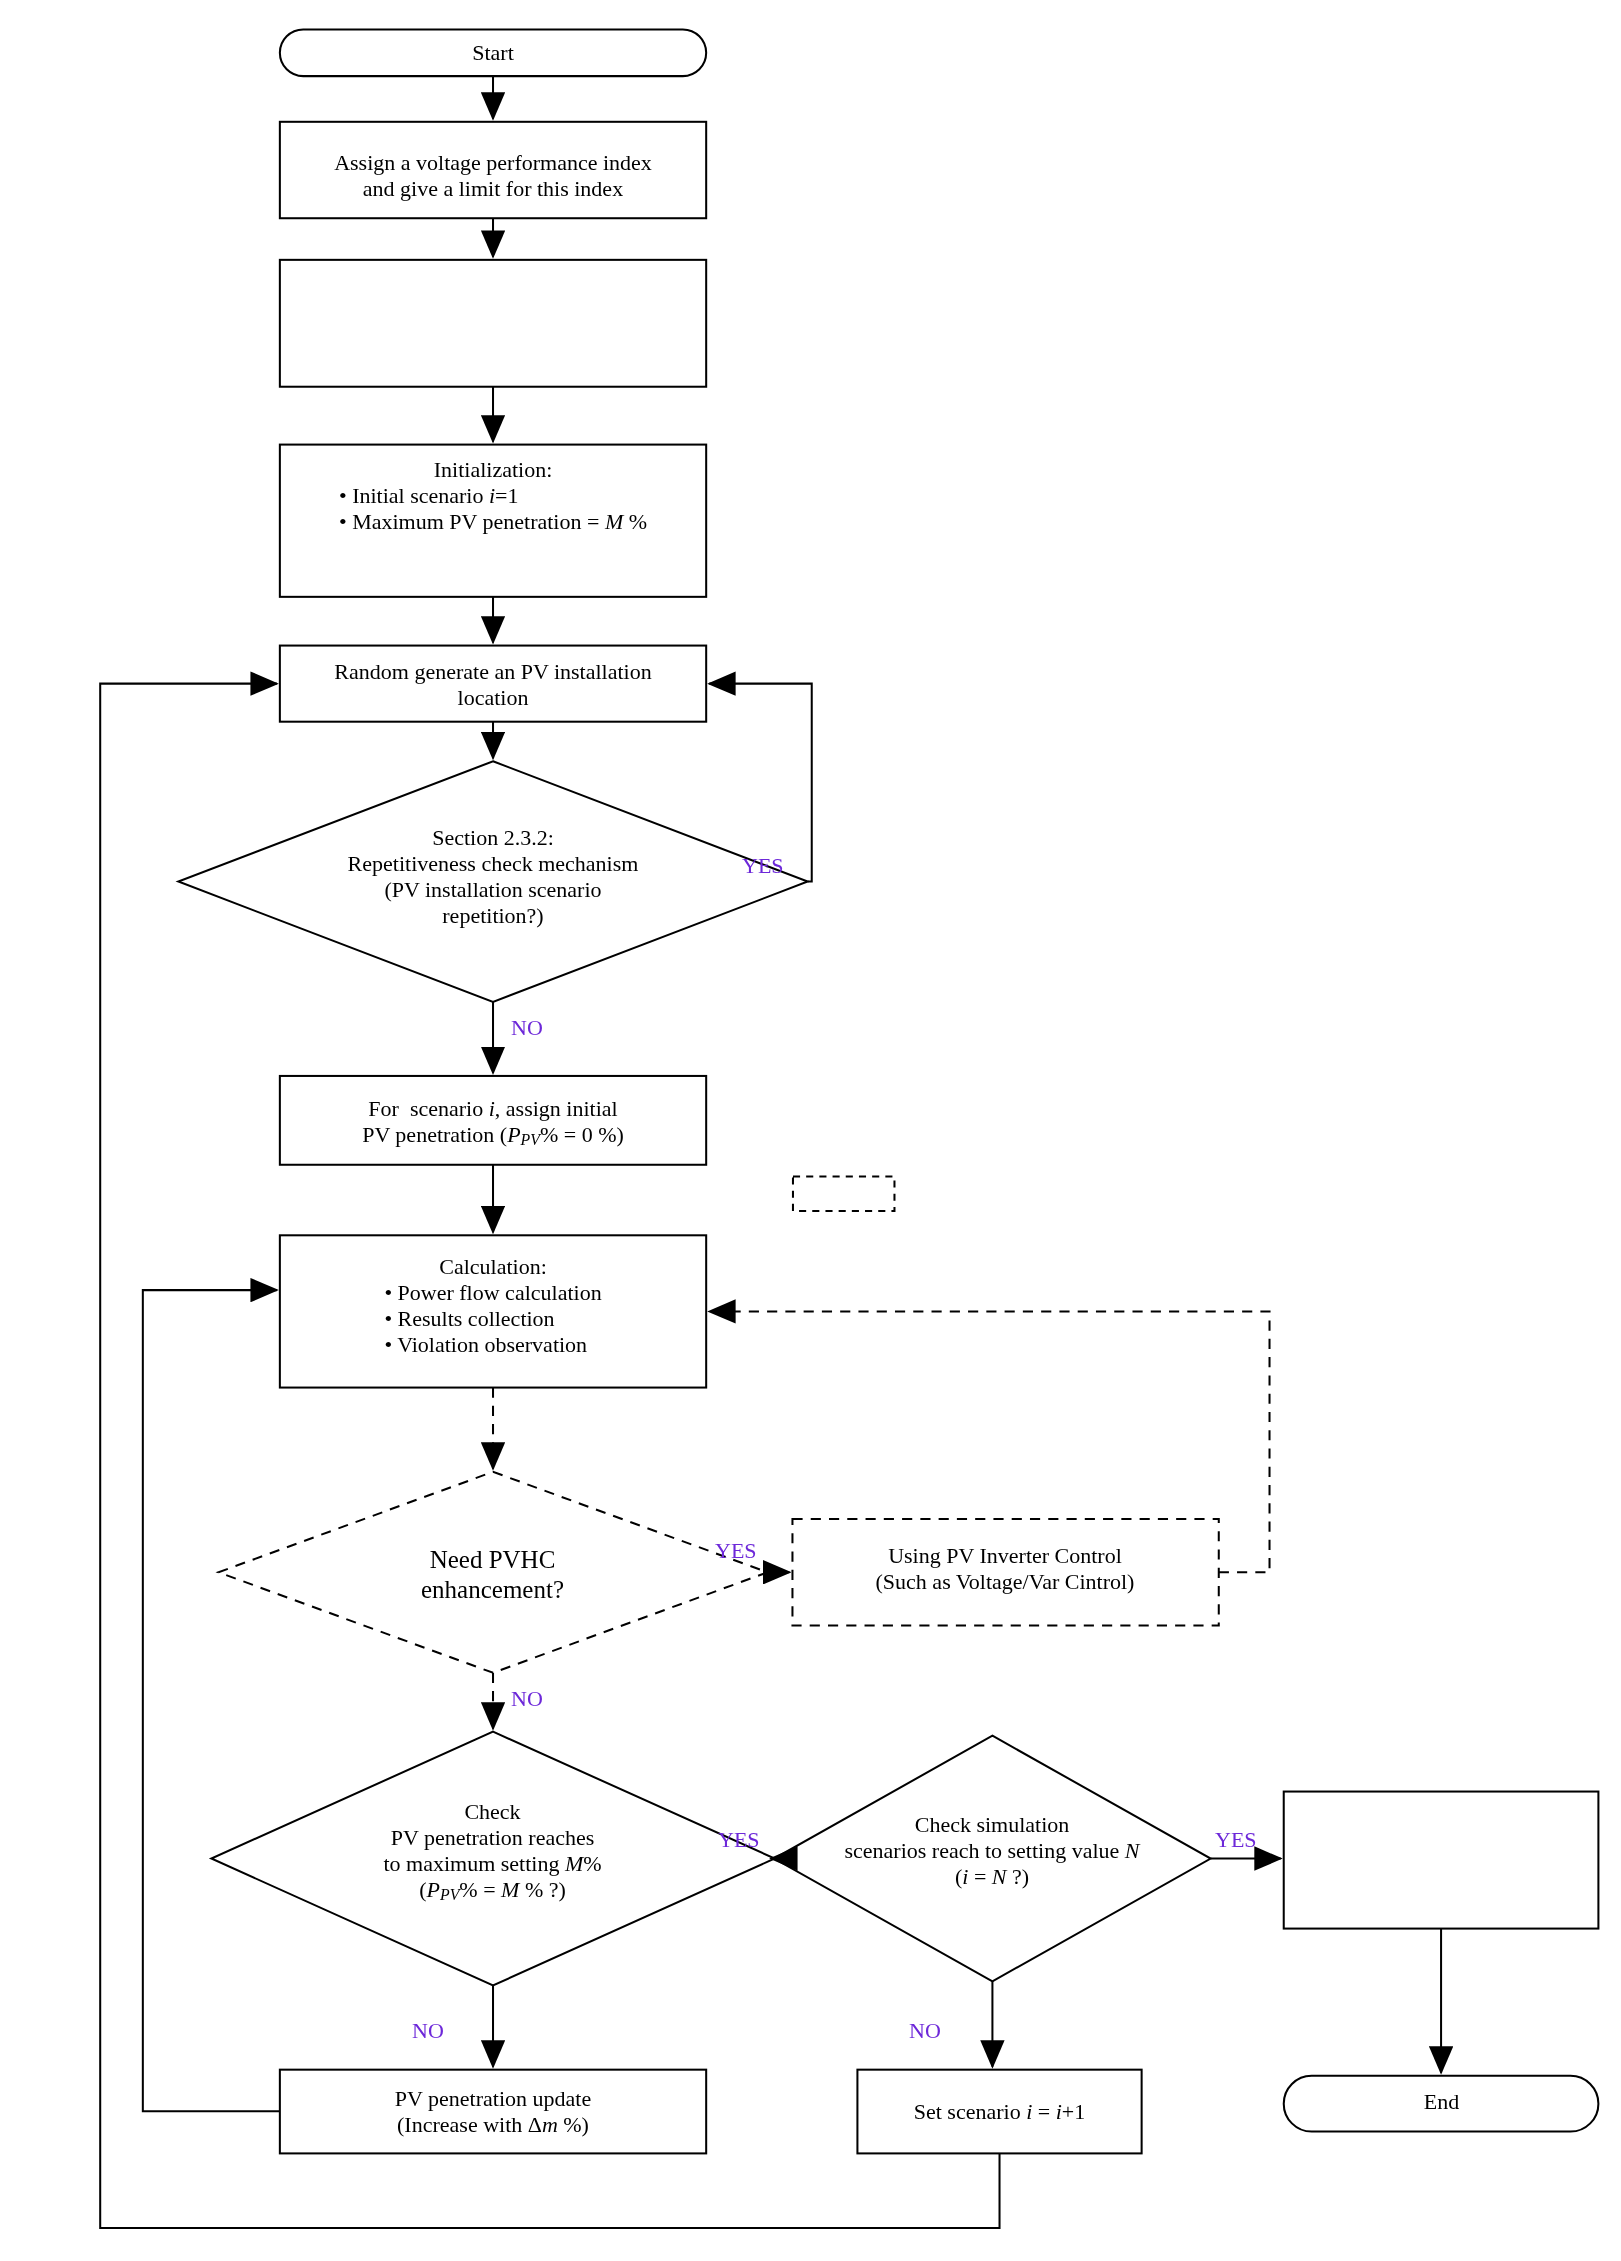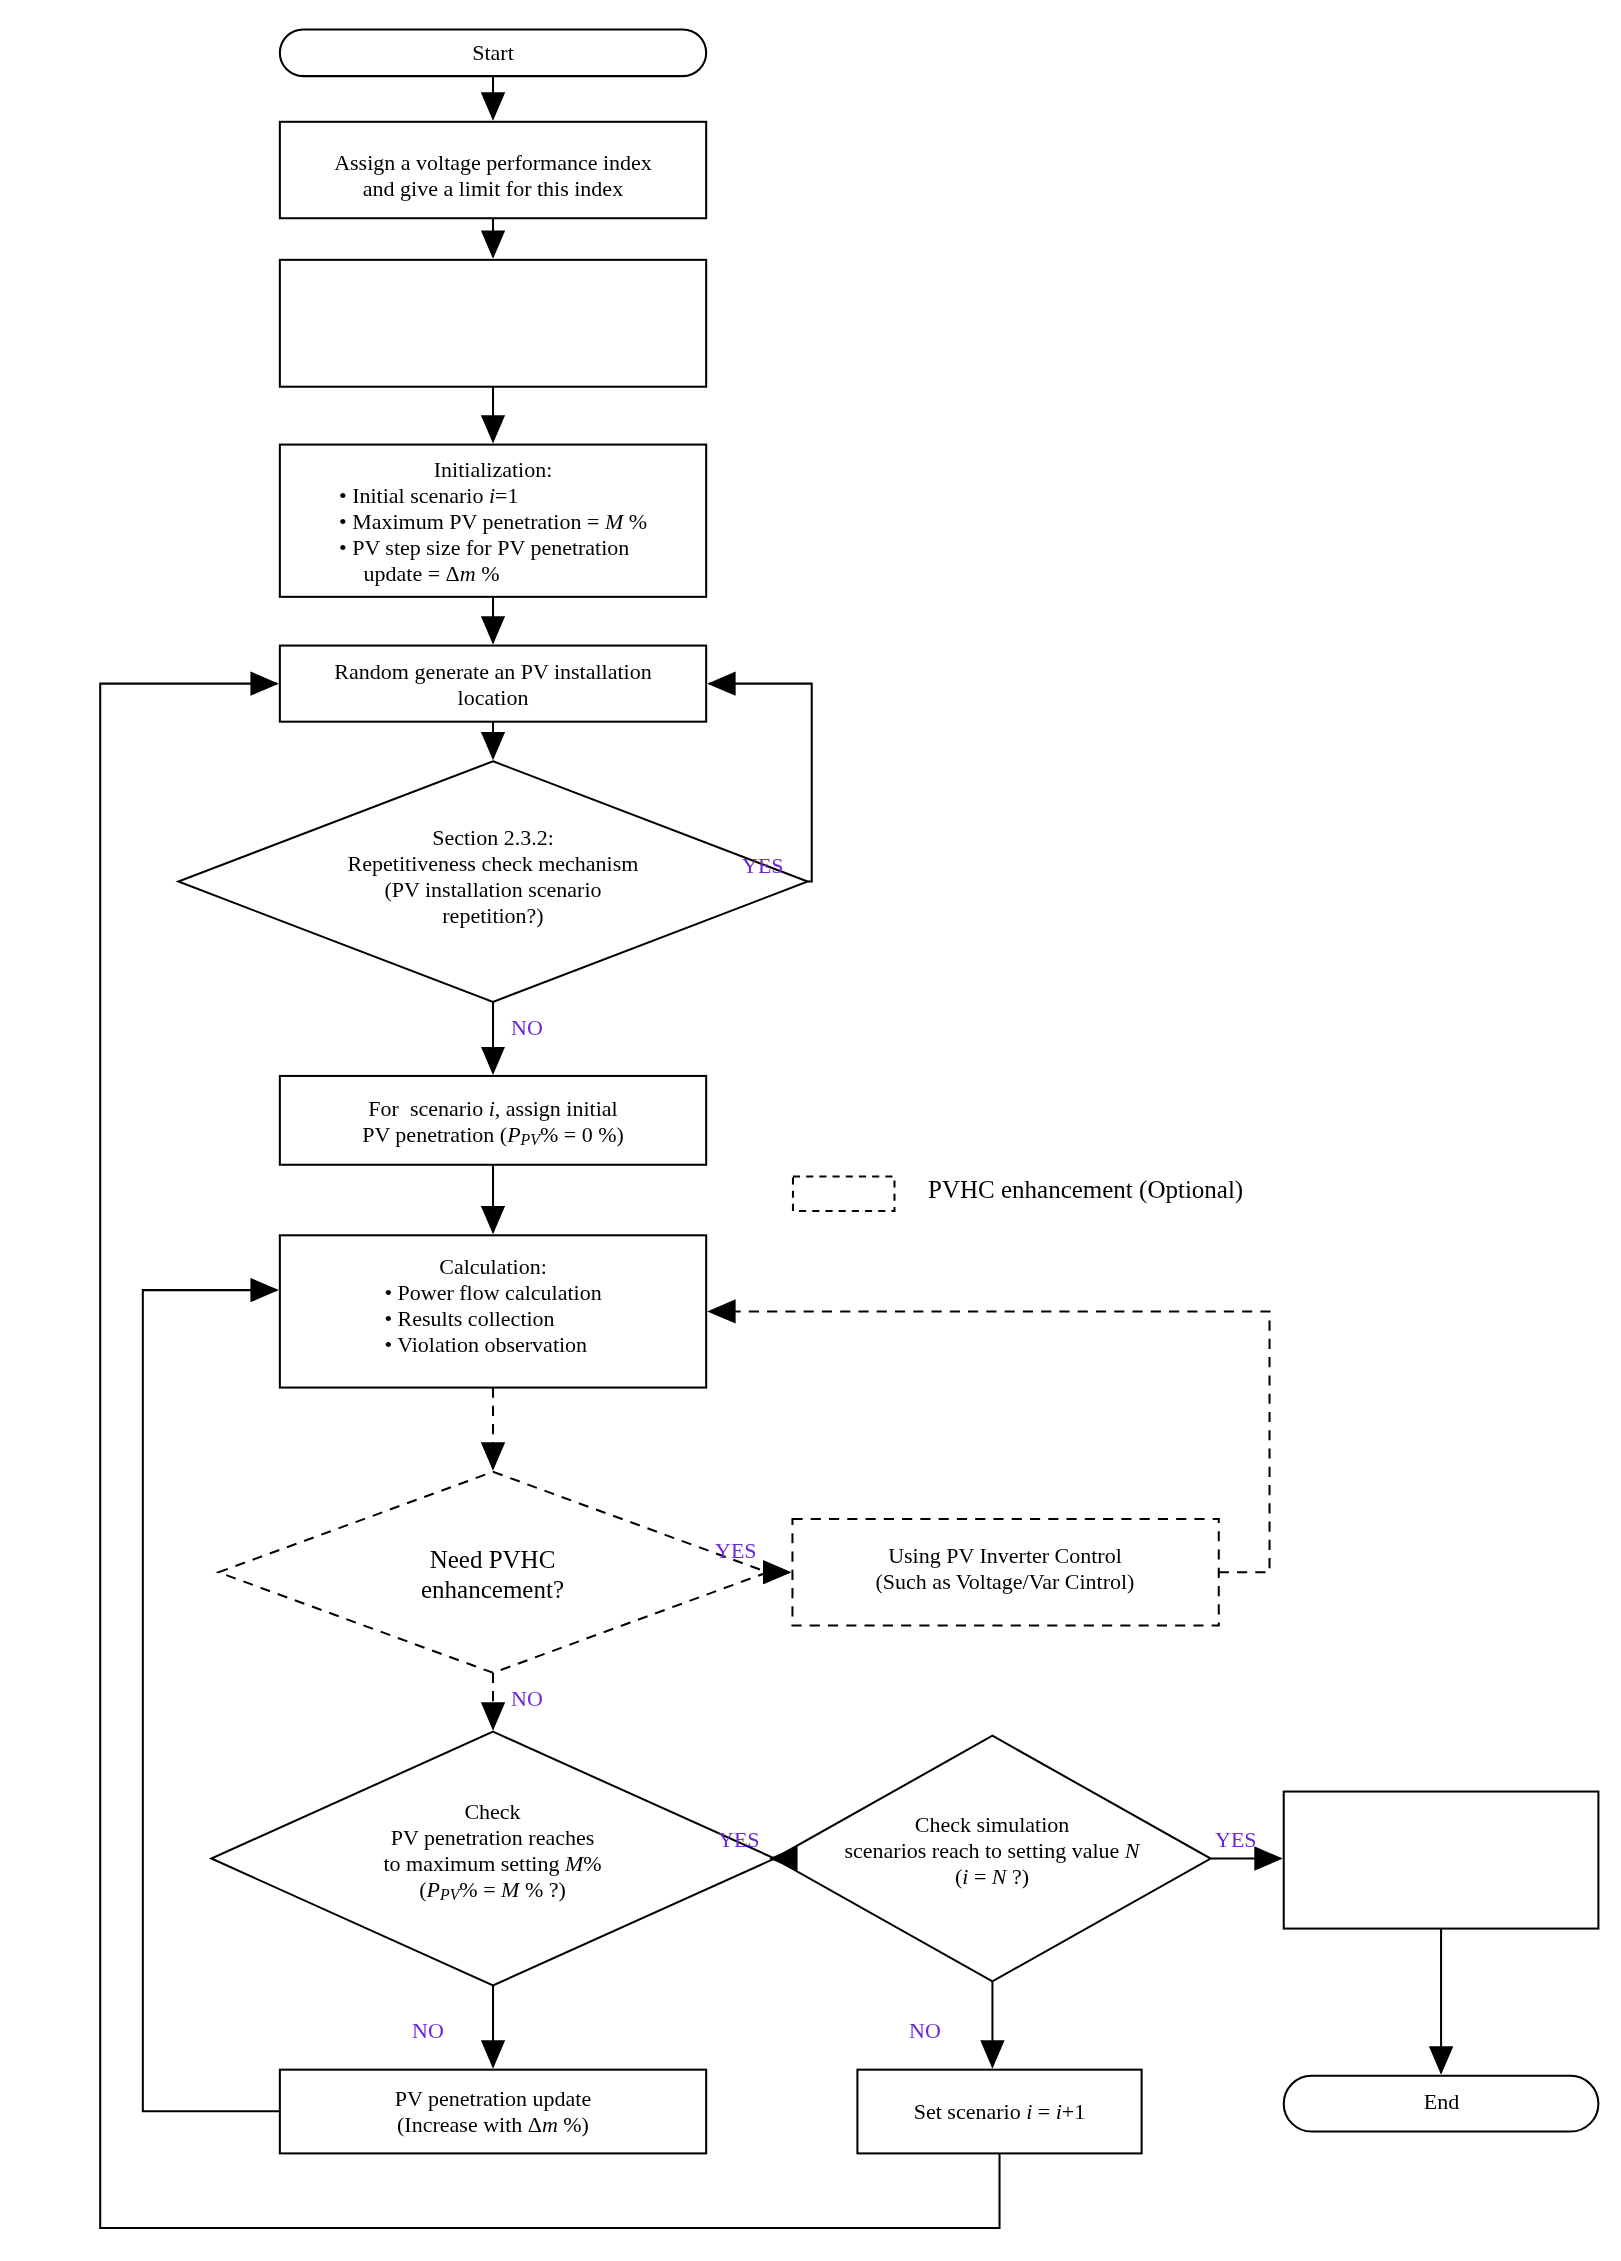--- a/index.html
+++ b/index.html
@@ -104,21 +104,21 @@
     <path class="conn" d="M1900,4243 L1900,4390 L128,4390 L128,1347 L476,1347" marker-end="url(#ah)"></path>
 
     <rect class="shape-dashed" x="1493" y="2318" width="200" height="68" style="stroke-dasharray:14 12;"></rect>
   </svg>
 
   <div class="nodetext" style="left:245px;top:40px;width:426px;font-size:22px;">Start</div>
 
   <div class="nodetext" style="left:250px;top:150px;width:416px;font-size:22px;">Assign a voltage performance index<br>and give a limit for this index</div>
 
 
-  <div class="nodetext" style="left:250px;top:457px;width:416px;font-size:22px;">Initialization:<br><span class="bullets"><span class="b">• Initial scenario <i>i</i>=1</span><span class="b">• Maximum PV penetration = <i>M</i> %</span><span class="b">• PV step size for PV penetration<br>&nbsp;&nbsp;update = Δ<i>m</i> %</span></span></div>
+  <div class="nodetext" style="left:250px;top:457px;width:416px;font-size:22px;">Initialization:<br><span class="bullets"><span class="b">• Initial scenario <i>i</i>=1</span><span class="b">• Maximum PV penetration = <i>M</i> %</span></span></div>
 
   <div class="nodetext" style="left:250px;top:659px;width:416px;font-size:22px;">Random generate an PV installation<br>location</div>
 
   <div class="nodetext" style="left:260px;top:825px;width:396px;font-size:22px;">Section 2.3.2:<br>Repetitiveness check mechanism<br>(PV installation scenario<br>repetition?)</div>
 
   <div class="nodetext" style="left:250px;top:1096px;width:416px;font-size:22px;">For&nbsp; scenario <i>i</i>, assign initial<br>PV penetration (<i>P</i><span class="sub">PV</span>% = 0 %)</div>
 
   <div class="nodetext" style="left:250px;top:1254px;width:416px;font-size:22px;">Calculation:<br><span class="bullets"><span class="b">• Power flow calculation</span><span class="b">• Results collection</span><span class="b">• Violation observation</span></span></div>
 
   <div class="nodetext" style="left:285px;top:1545px;width:345px;font-size:25px;">Need PVHC<br>enhancement?</div>
@@ -129,21 +129,20 @@
 
   <div class="nodetext" style="left:275px;top:1799px;width:365px;font-size:22px;">Check<br>PV penetration reaches<br>to maximum setting <i>M</i>%<br>(<i>P</i><span class="sub">PV</span>% = <i>M</i> % ?)</div>
 
 
   <div class="nodetext" style="left:250px;top:2086px;width:416px;font-size:22px;">PV penetration update<br>(Increase with Δ<i>m</i> %)</div>
 
   <div class="nodetext" style="left:825px;top:2099px;width:279px;font-size:22px;">Set scenario <i>i</i> = <i>i</i>+1</div>
 
   <div class="nodetext" style="left:1249px;top:2089px;width:315px;font-size:22px;">End</div>
 
-  <div class="nodetext left" style="left:893px;top:1175px;width:558px;font-size:25px;">PVHC enhancement (Optional)</div>
 
   <div class="edgelabel" style="left:707px;top:853px;font-size:22px;">YES</div>
   <div class="edgelabel" style="left:476px;top:1015px;font-size:22px;">NO</div>
   <div class="edgelabel" style="left:680px;top:1538px;font-size:22px;">YES</div>
   <div class="edgelabel" style="left:476px;top:1686px;font-size:22px;">NO</div>
   <div class="edgelabel" style="left:683px;top:1827px;font-size:22px;">YES</div>
   <div class="edgelabel" style="left:377px;top:2018px;font-size:22px;">NO</div>
   <div class="edgelabel" style="left:1180px;top:1827px;font-size:22px;">YES</div>
   <div class="edgelabel" style="left:874px;top:2018px;font-size:22px;">NO</div>
 

